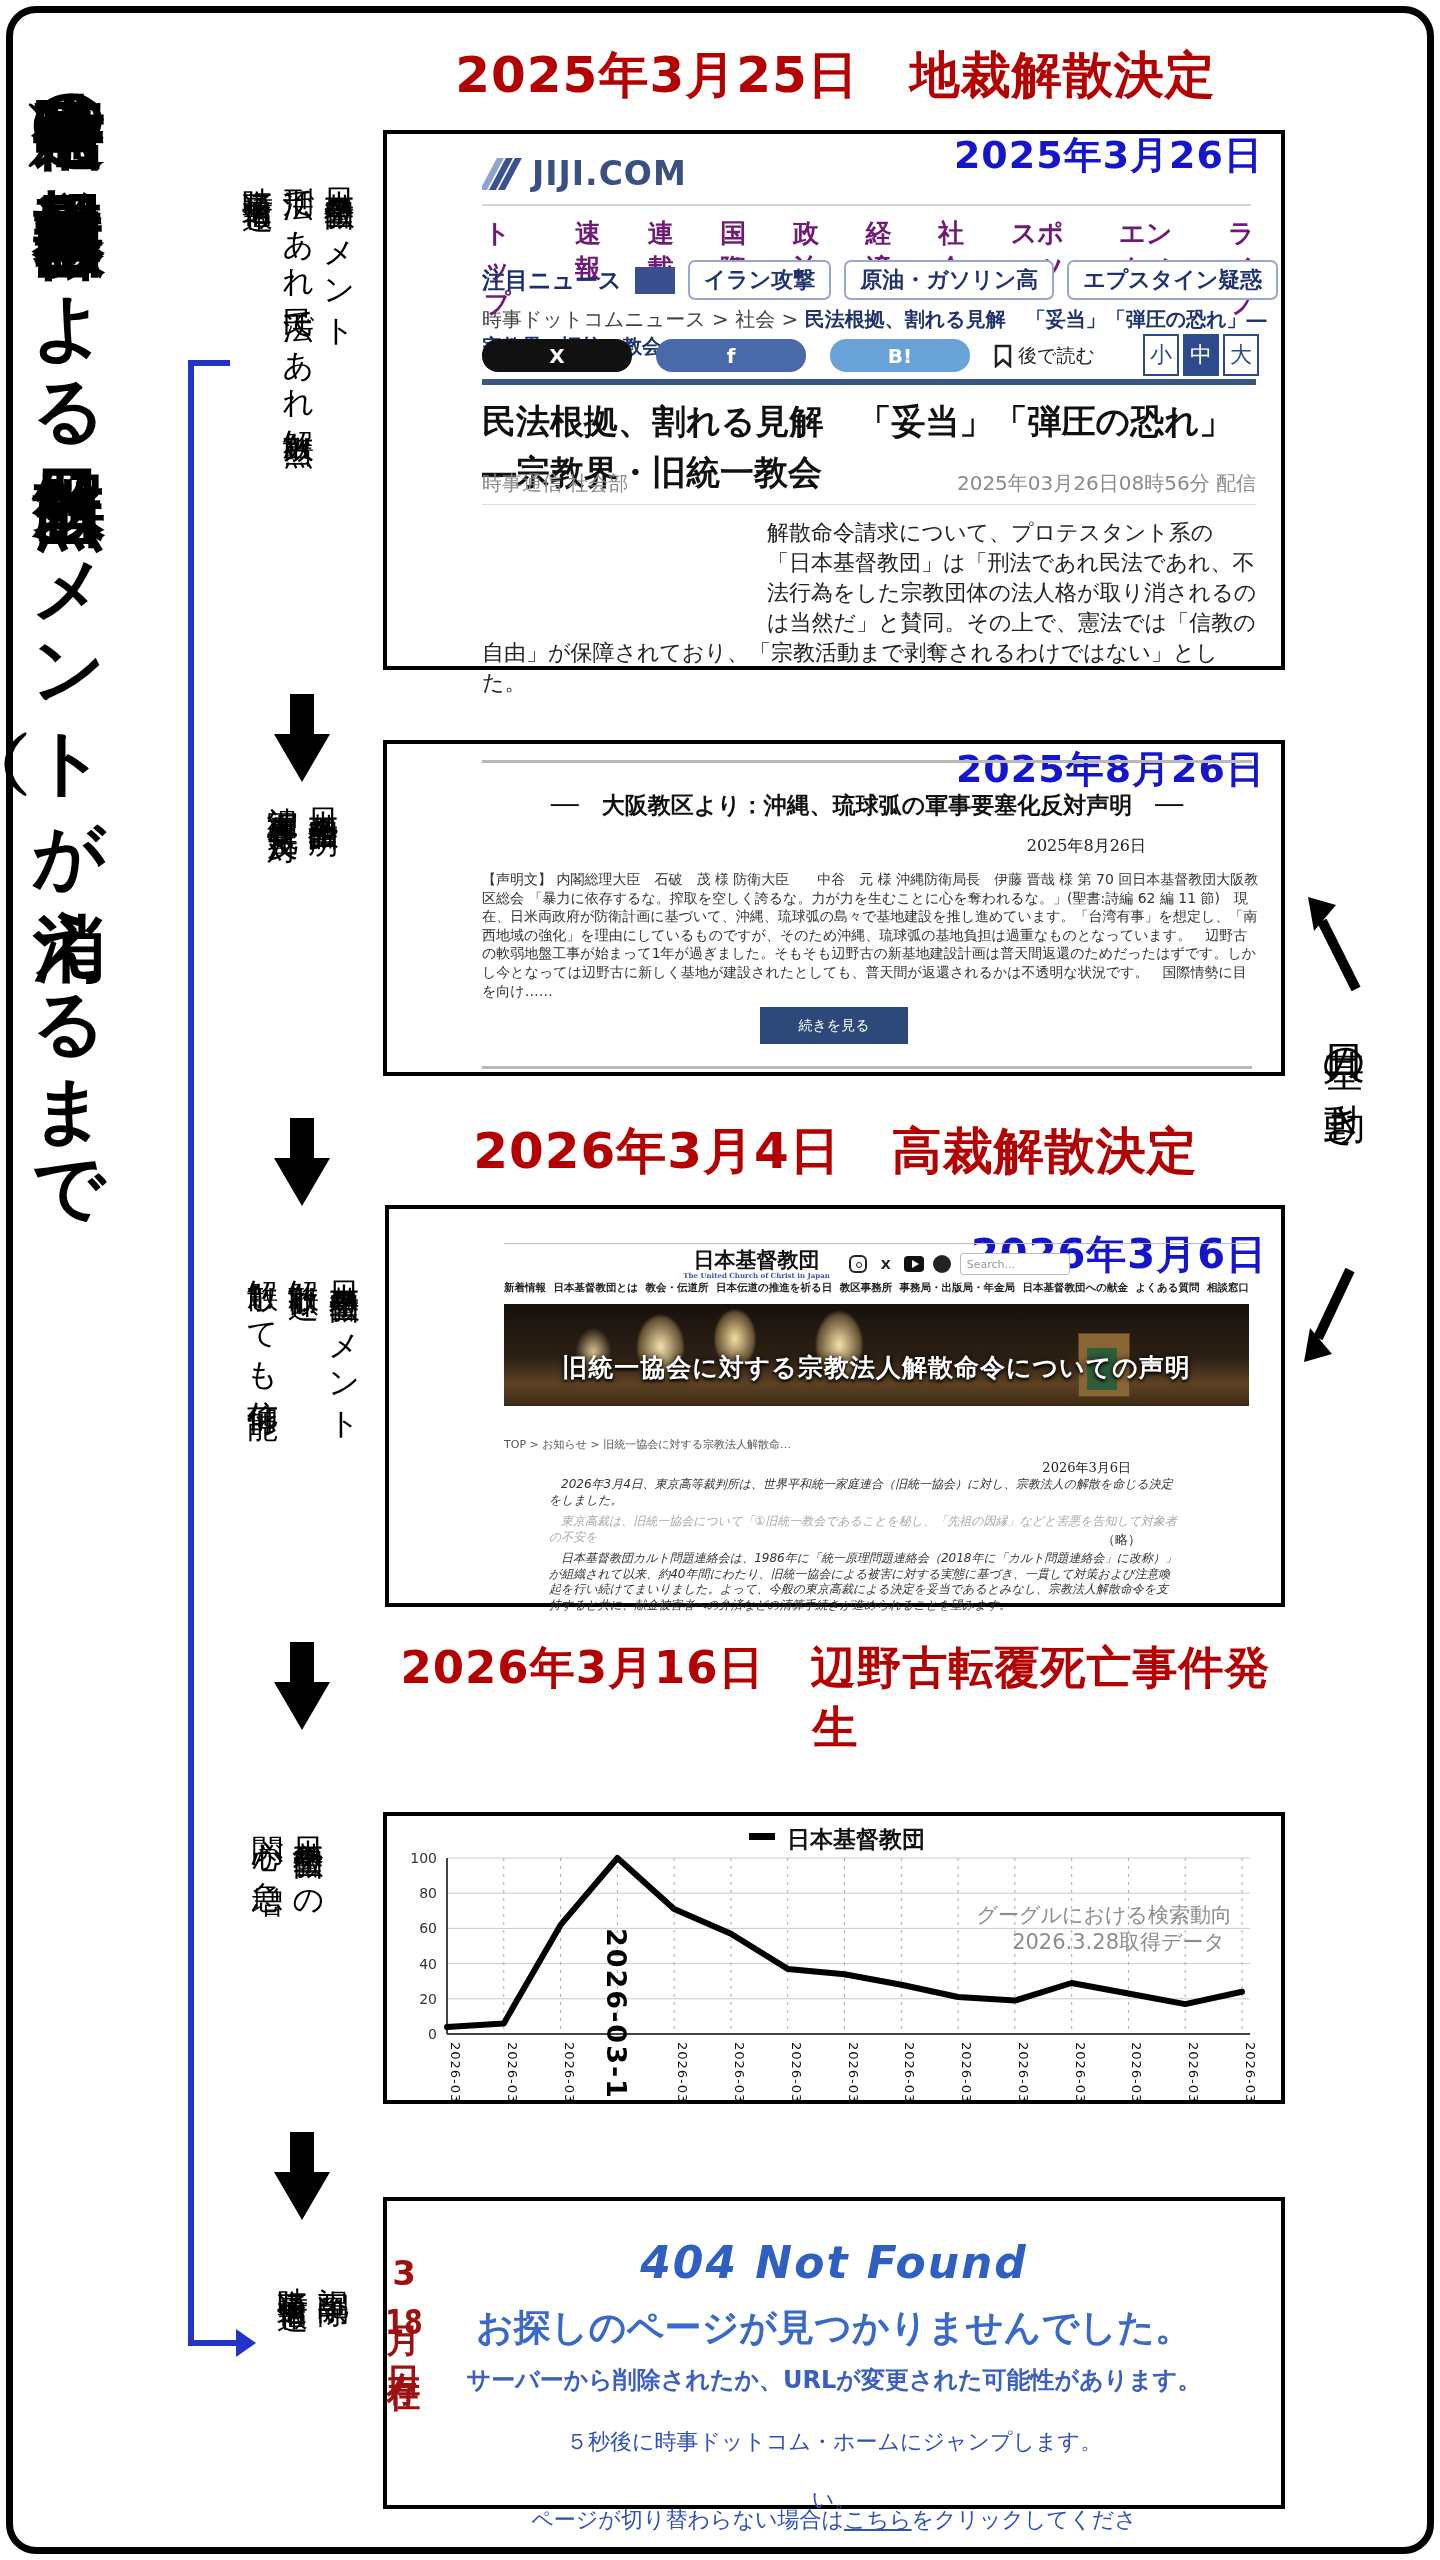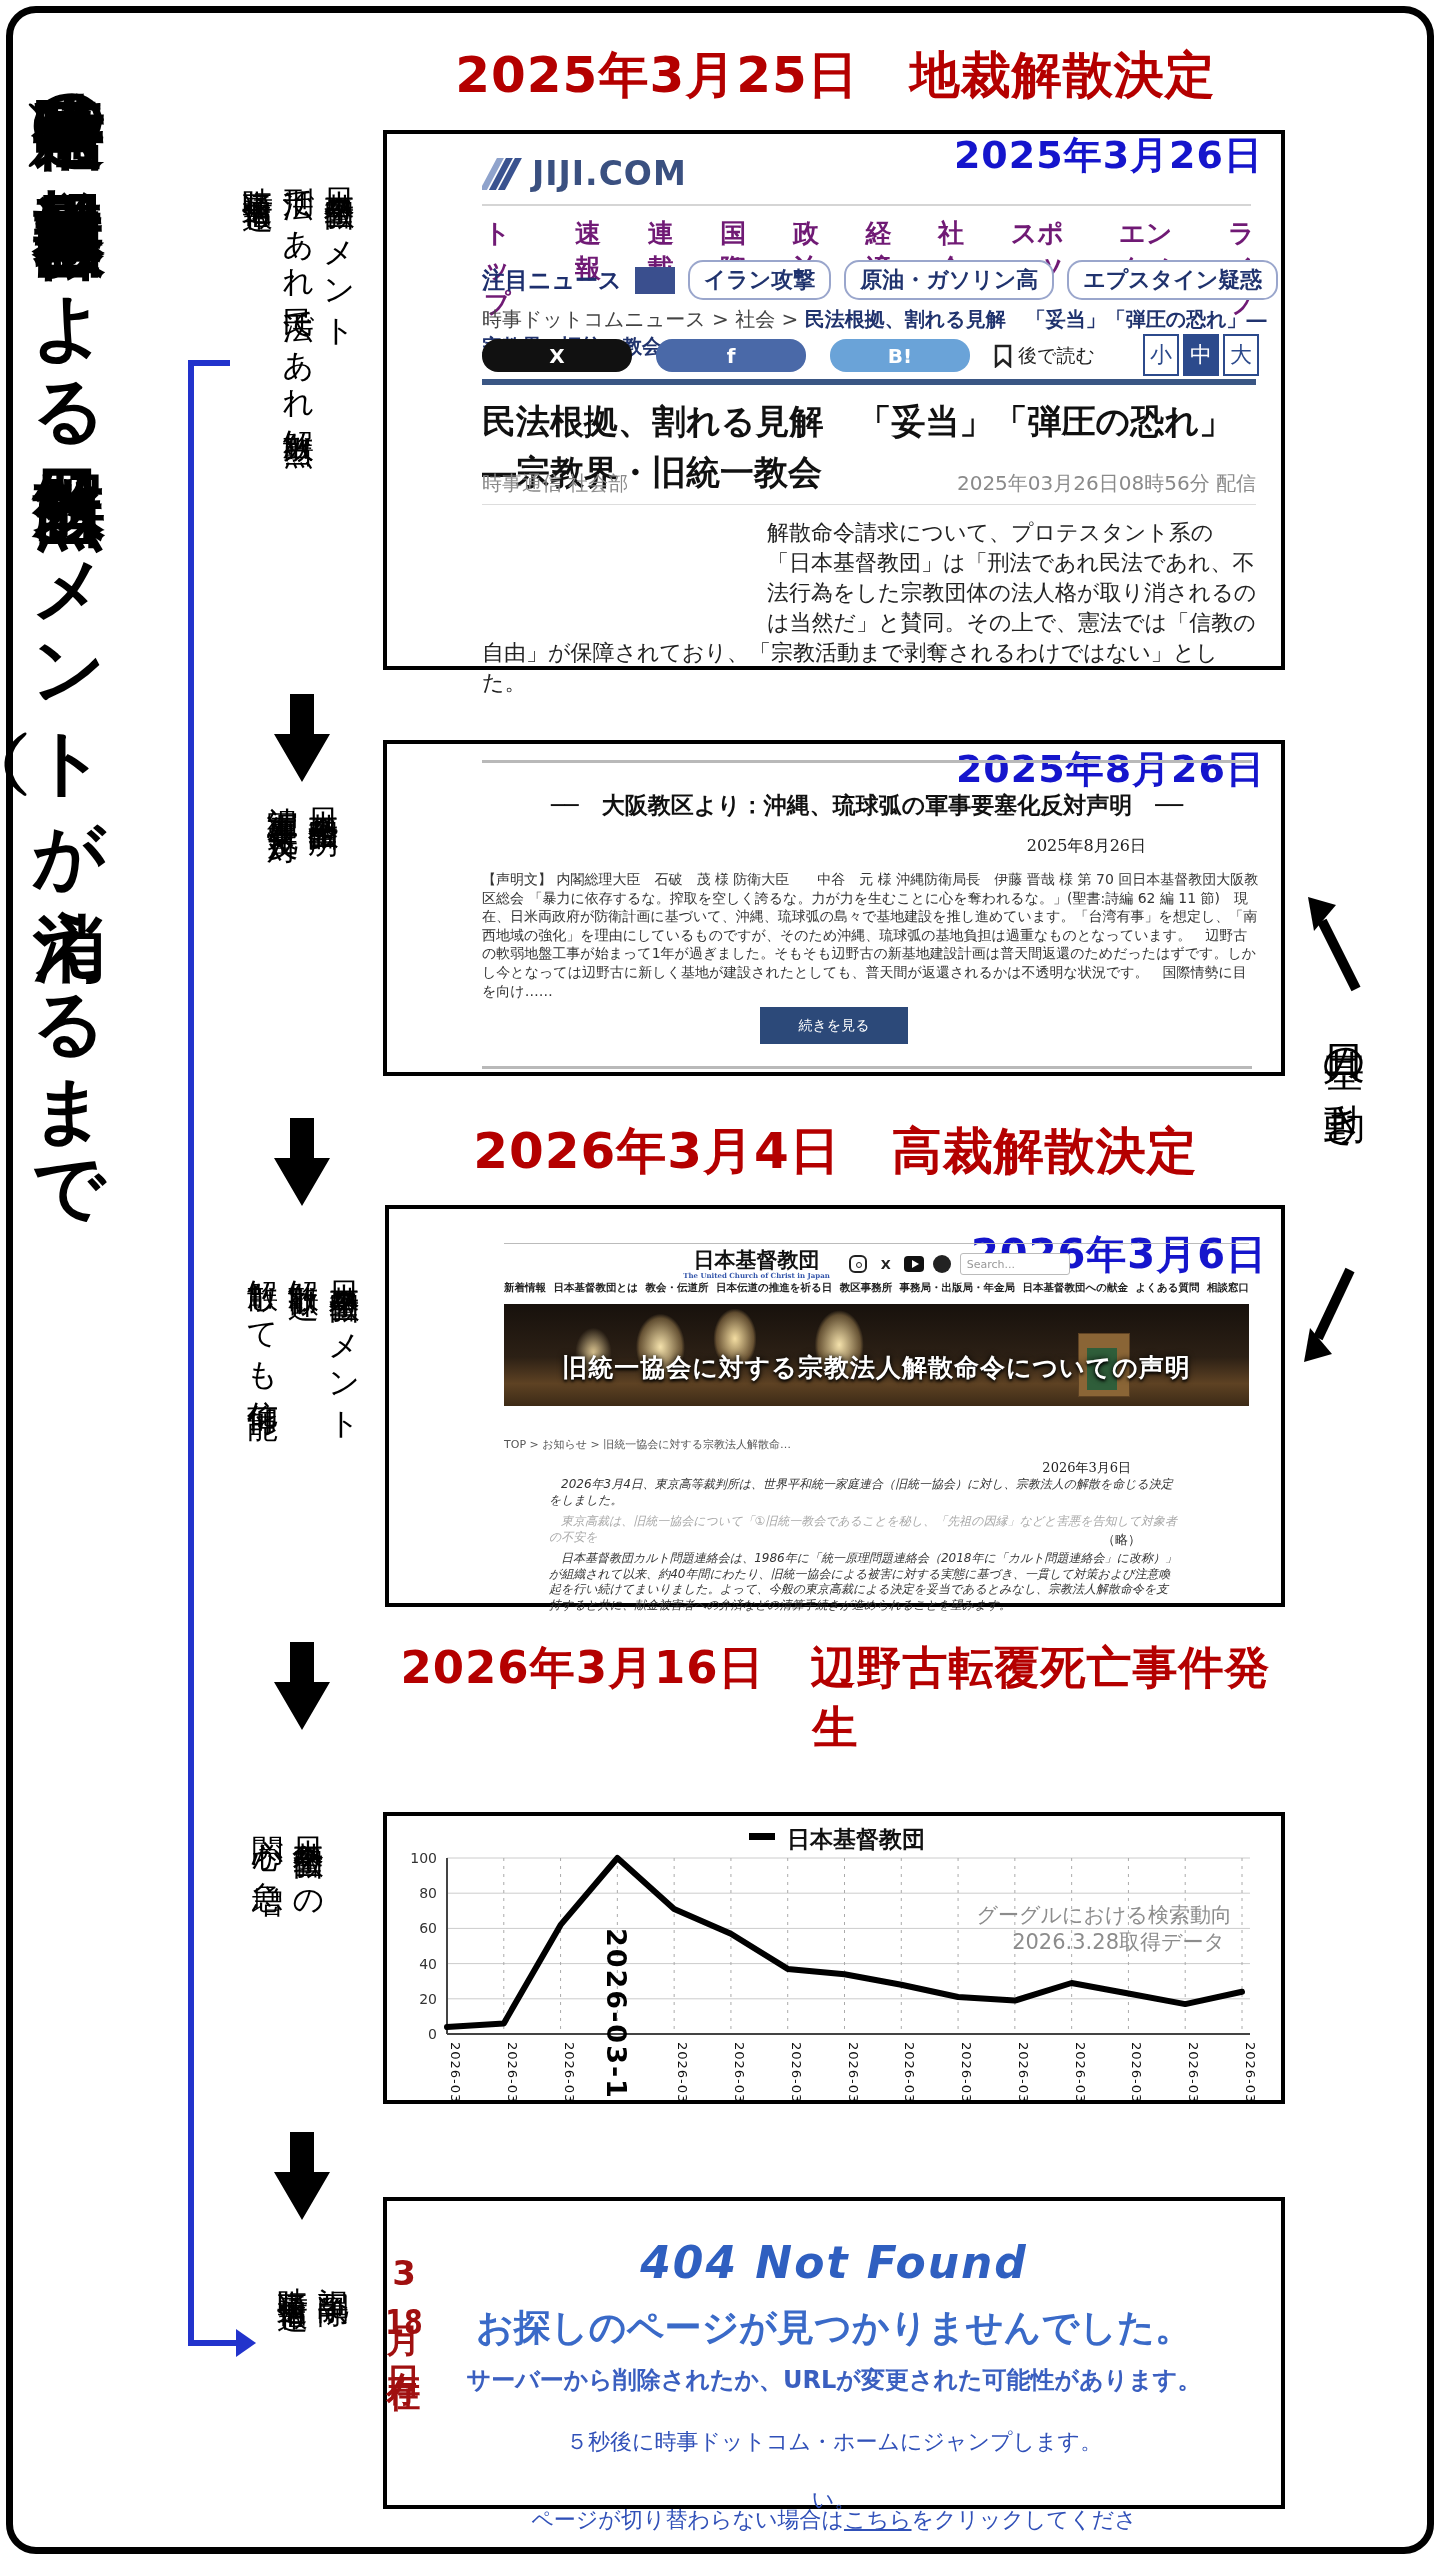--- a/index.html
+++ b/index.html
@@ -17,21 +17,21 @@
   .blue-date{position:absolute;color:#1515cc;font-weight:900;font-size:38px;letter-spacing:1px;}
   .arrow-down{position:absolute;width:56px;height:88px;}
   
   .jiji-logo-row{position:absolute;left:95px;top:20px;display:flex;align-items:center;gap:10px;}
   .jiji-logo-text{font-size:33px;font-weight:900;color:#3a5080;letter-spacing:1px;}
   .jiji-rule1{position:absolute;left:95px;right:30px;top:70px;height:2px;background:#d5d5d5;}
   .jiji-nav{position:absolute;left:97px;top:82px;display:flex;gap:38px;font-size:26px;font-weight:bold;color:#701a75;}
   .jiji-attn{position:absolute;left:95px;top:126px;display:flex;align-items:center;gap:13px;}
   .attn-label{font-size:23px;font-weight:900;color:#1d2f6e;}
   .attn-marker{width:40px;height:27px;background:#3a4f8e;}
-  .chip{border:2px solid #9aa6cc;border-radius:15px;padding:3px 14px;font-size:22px;font-weight:bold;color:#20336e;background:#fff;}
+  .chip{border:2px solid #9aa6cc;border-radius:7px;padding:3px 14px;font-size:22px;font-weight:bold;color:#20336e;background:#fff;}
   .jiji-bc{position:absolute;left:95px;top:172px;font-size:20px;color:#444;}
   .jiji-bc .bc-art{color:#20336e;font-weight:bold;}
   .share-row{position:absolute;left:95px;top:205px;display:flex;align-items:center;gap:24px;}
   .pill{width:150px;height:33px;border-radius:16px;display:flex;align-items:center;justify-content:center;color:#fff;font-weight:900;font-size:20px;}
   .pill-x{background:#111;}
   .pill-f{background:#4a69a8;}
   .pill-b{background:#6aa3d8;width:140px;}
   .readlater{display:flex;align-items:center;gap:6px;font-size:19px;color:#222;}
   .size-row{position:absolute;right:22px;top:200px;display:flex;gap:4px;}
   .size-box{width:36px;height:42px;border:2px solid #2c4a8c;color:#2c4a8c;font-size:22px;display:flex;align-items:center;justify-content:center;background:#fff;}

